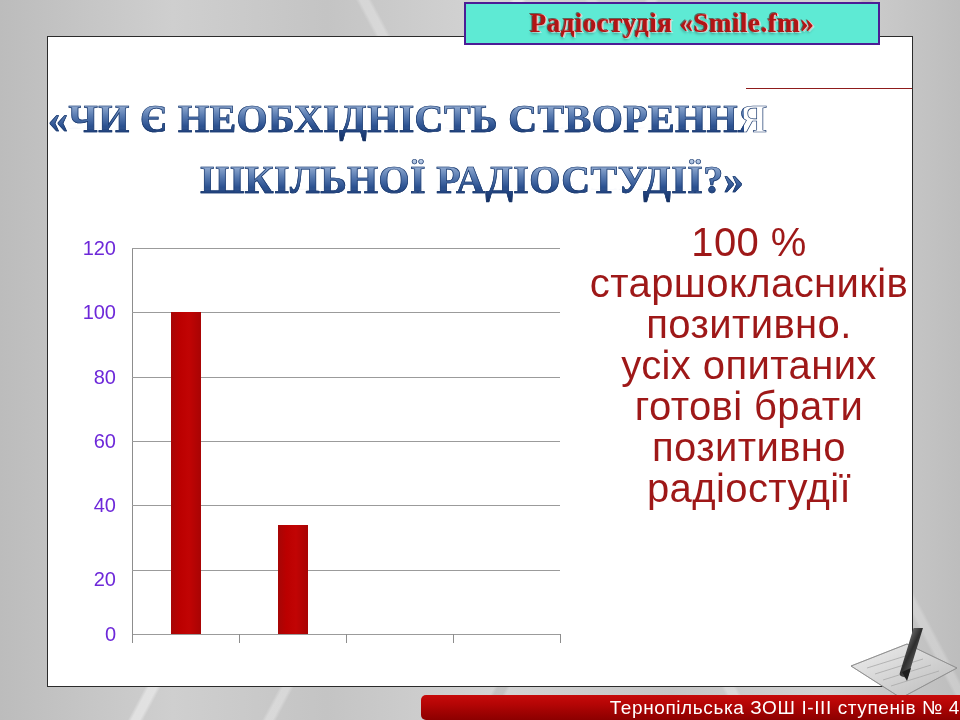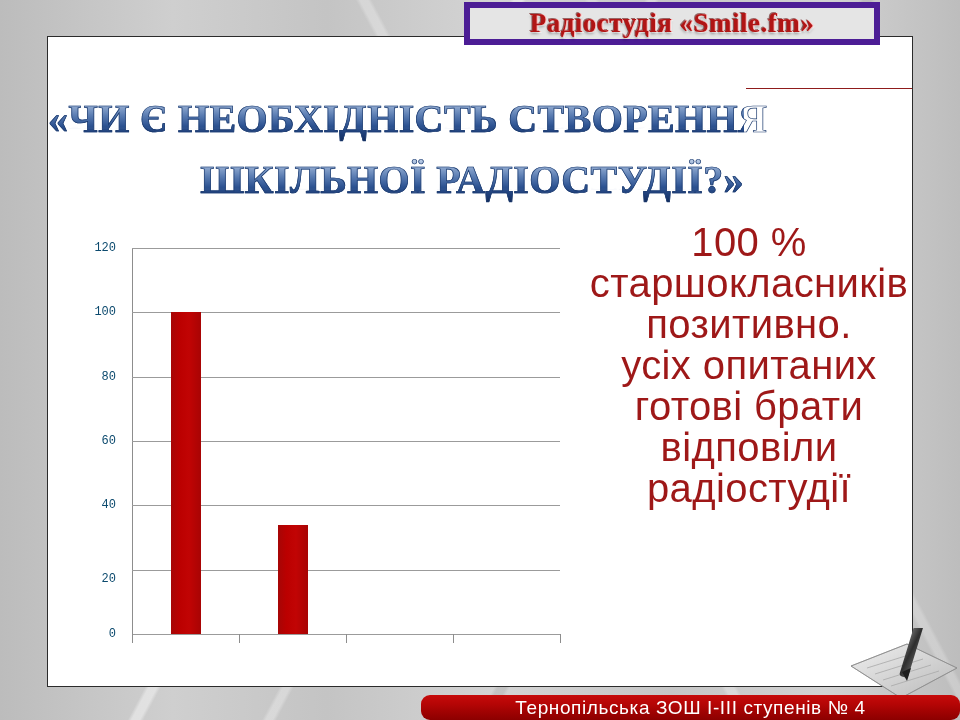--- a/index.html
+++ b/index.html
@@ -30,22 +30,22 @@
   #content-frame{
     position:absolute;left:47px;top:36px;width:866px;height:651px;
     background:#ffffff;
     border:1px solid #2b2b2b;
     box-sizing:border-box;
   }
 
   
   #top-banner{
     position:absolute;left:464px;top:2px;width:416px;height:43px;
-    background:#e5e5e5;
-    border:6px solid #4c1d95;
+    background:#5eead4;
+    border:2px solid #4c1d95;
     box-sizing:border-box;
     display:flex;align-items:center;justify-content:center;
     z-index:6;
   }
   #top-banner-text{
     font-family:"Liberation Serif", serif;
     font-weight:bold;
     font-size:27px;
     letter-spacing:.5px;
     color:#b01515;
@@ -106,22 +106,22 @@
   
   #chart{
     position:absolute;left:56px;top:232px;width:520px;height:420px;
     z-index:3;
   }
   #y-axis-labels{
     position:absolute;left:0;top:0;width:68px;height:400px;
   }
   .ytick{
     position:absolute;right:8px;
-    font-family:Liberation Mono, monospace;
-    font-size:12px;color:#0c4a6e;
+    font-family:Liberation Sans, sans-serif;
+    font-size:20px;color:#6d28d9;
     transform:translateY(-50%);
     white-space:nowrap;
   }
   #plot{
     position:absolute;left:76px;top:16px;width:428px;height:386px;
     box-sizing:border-box;
   }
   .gridline{
     position:absolute;left:0;width:100%;height:0;
     border-top:1px solid #9b9b9b;
@@ -157,23 +157,22 @@
   #notebook-pic{
     position:absolute;left:845px;top:628px;width:115px;height:75px;z-index:4;
   }
 
   
   #footer-bar{
     position:absolute;left:421px;top:695px;width:539px;height:25px;
     background:linear-gradient(180deg,#c70a0a 0%,#b40505 38%,#9d0202 72%,#8c0000 100%);
     border-top-left-radius:5px;
     border-bottom-left-radius:5px;
-    display:flex;align-items:center;justify-content:center;
+    display:flex;align-items:center;justify-content:flex-end;
     z-index:7;
-    border-radius:9px;
   }
   #footer-text{
     font-family:"Liberation Sans", sans-serif;
     font-size:19px;color:#ffffff;letter-spacing:.6px;
     white-space:nowrap;
   }
 </style>
 </head>
 <body>
 
@@ -227,21 +226,21 @@
       <div class="xtick" style="left: 428px;"></div>
     </div>
 </div>
 
 <div id="side-text">
     <div class="ln">100 %</div>
     <div class="ln">старшокласників</div>
     <div class="ln">позитивно.</div>
     <div class="ln">усіх опитаних</div>
     <div class="ln">готові брати</div>
-    <div class="ln">відповіли</div>
+    <div class="ln">позитивно</div>
     <div class="ln">радіостудії</div>
   </div>
 
 <div id="notebook-pic">
   <svg width="115" height="75" viewBox="0 0 115 75">
     <defs>
       <linearGradient id="pg" x1="0" y1="0" x2="1" y2="1">
         <stop offset="0" stop-color="#efefef"></stop>
         <stop offset="1" stop-color="#b9b9b9"></stop>
       </linearGradient>

